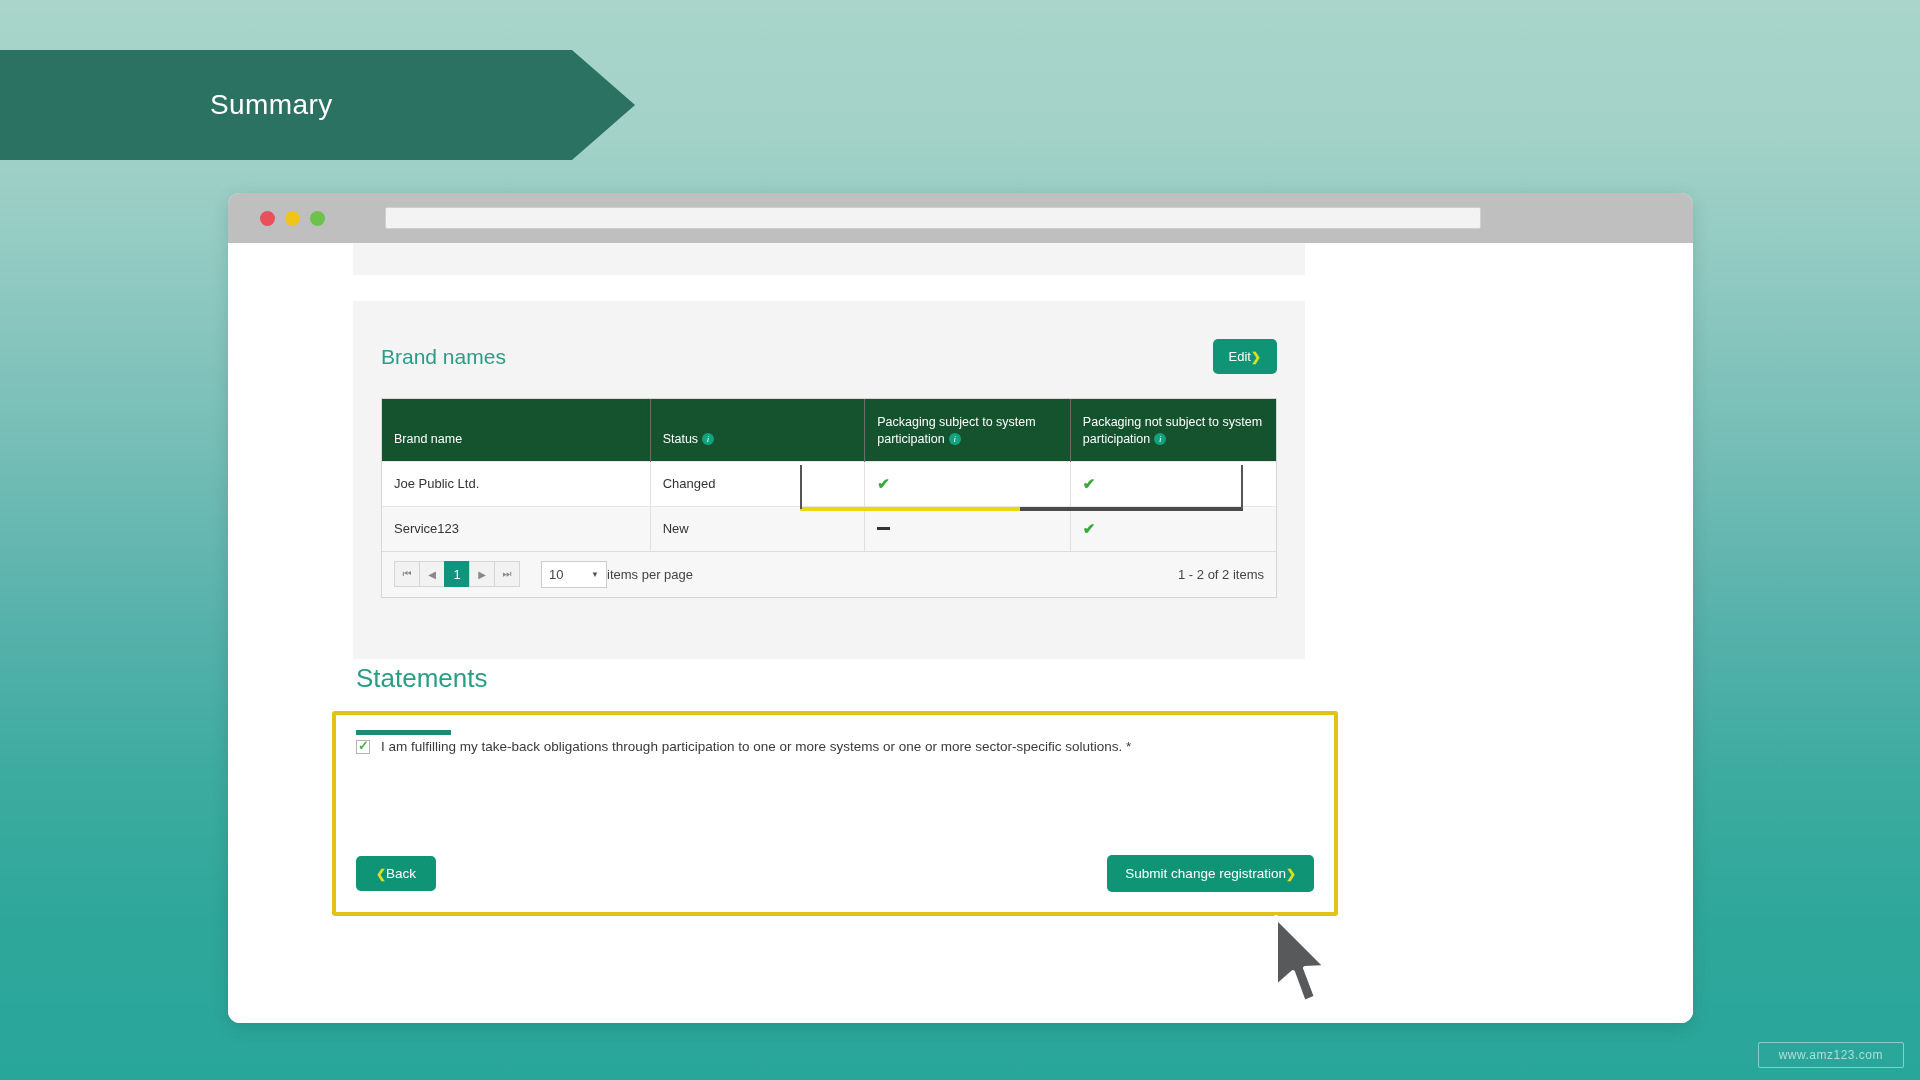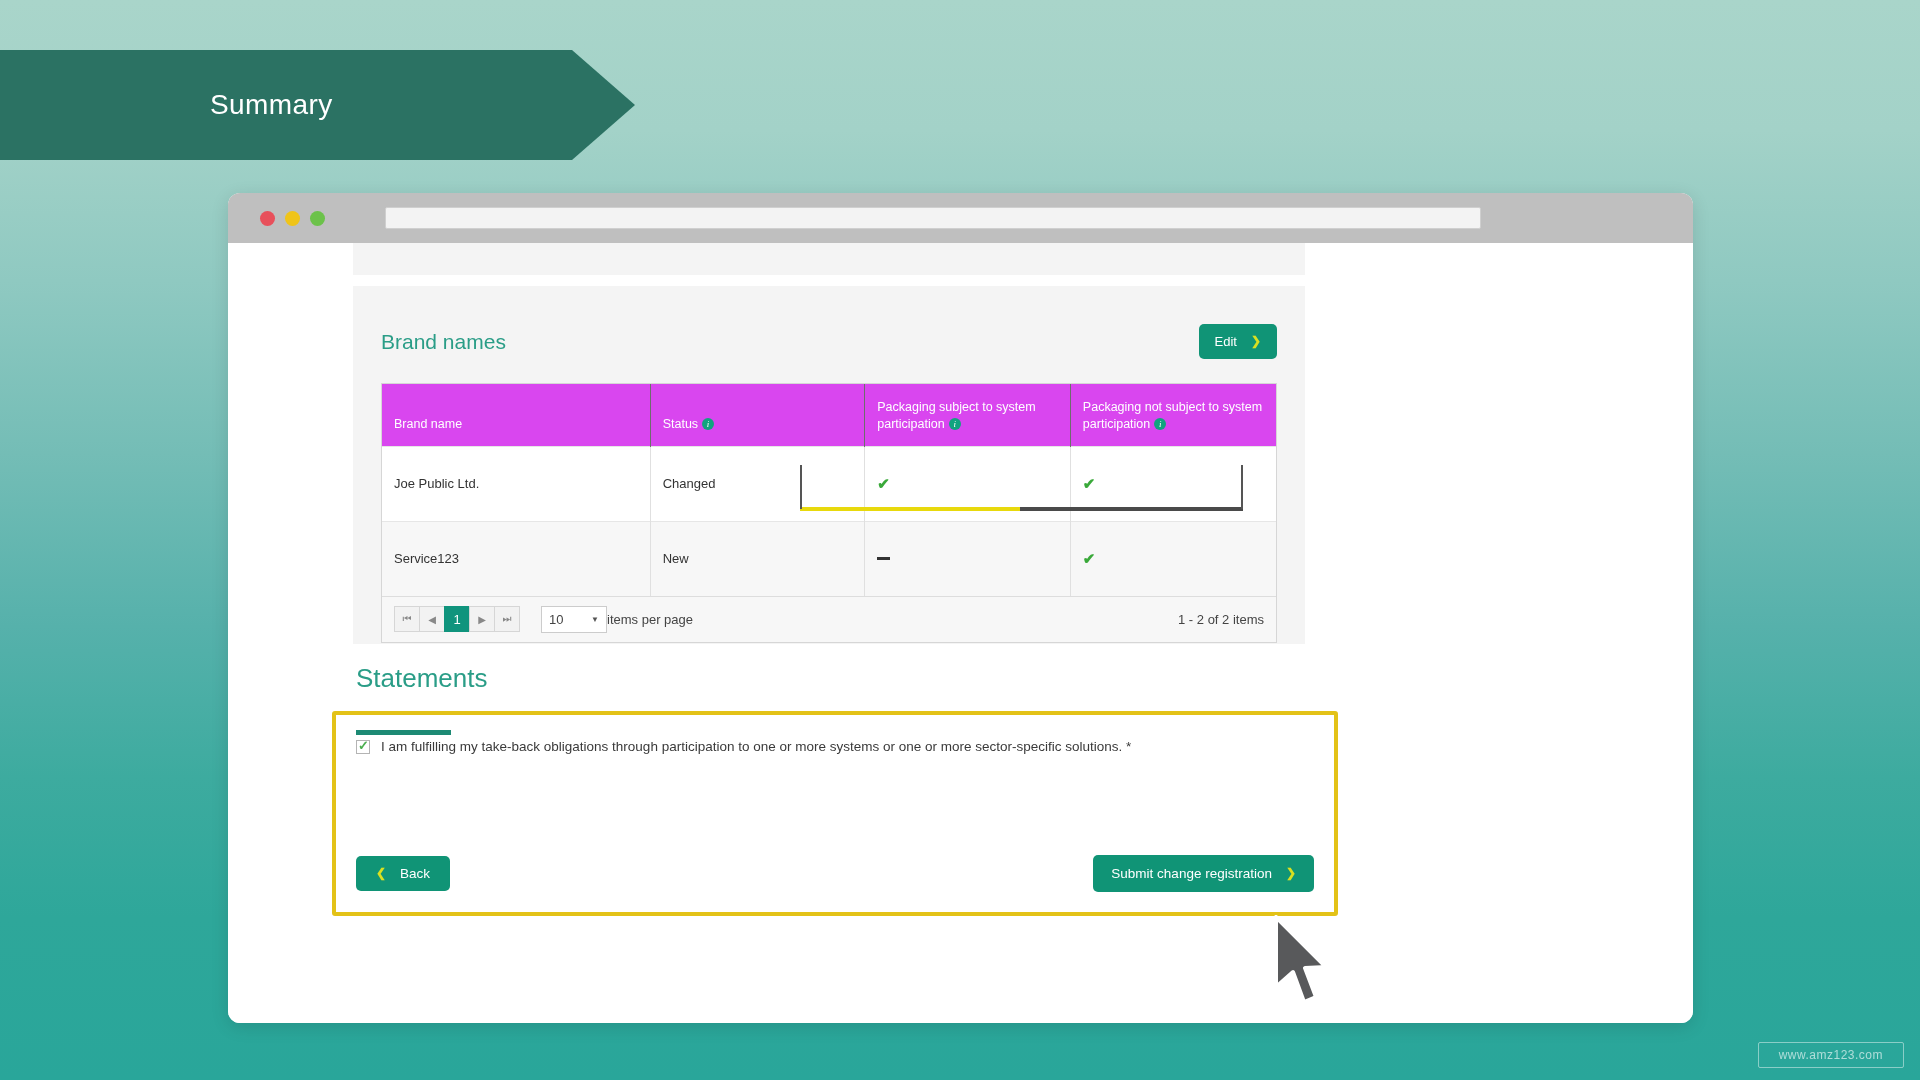--- a/index.html
+++ b/index.html
@@ -79,21 +79,21 @@
 
   
   .gray-panel-top {
     position: absolute;
     left: 125px; top: 0;
     width: 952px; height: 32px;
     background: #f4f4f4;
   }
   .gray-panel {
     position: absolute;
-    left: 125px; top: 43px;
+    left: 125px; top: 58px;
     width: 952px; height: 358px;
     background: #f4f4f4;
   }
 
   .panel-head {
     display: flex;
     align-items: center;
     justify-content: space-between;
     padding: 38px 28px 0 28px;
   }
@@ -103,36 +103,36 @@
     font-weight: 400;
   }
   .btn {
     background: #109476;
     color: #ffffff;
     border: none;
     border-radius: 5px;
     font-size: 13px;
     font-family: "Liberation Sans", sans-serif;
     display: inline-flex;
-    align-items: flex-start;
-    gap: 14px;
+    align-items: center;
+    gap: 0;
     cursor: pointer;
   }
   .btn .chev { color: #d9e021; font-size: 12px; font-weight: bold; }
   .btn-edit { padding: 10px 16px; }
 
   
   .table-wrap {
     margin: 24px 28px 0 28px;
     border: 1px solid #d6d6d6;
     background: #ffffff;
   }
   table { width: 100%; border-collapse: collapse; }
   thead th {
-    background: #d946ef;
+    background: #14532d;
     color: #ffffff;
     font-size: 12.5px;
     font-weight: 400;
     text-align: left;
     vertical-align: bottom;
     padding: 12px 12px 13px 12px;
     border-right: 1px solid #6d6d6d;
     line-height: 1.35;
     height: 62px;
   }
@@ -147,21 +147,21 @@
     line-height: 12px;
     text-align: center;
     font-style: italic;
     font-family: "Liberation Serif", serif;
     vertical-align: 1px;
     margin-left: 4px;
   }
   tbody td {
     font-size: 13px;
     color: #333333;
-    padding: 28px 12px;
+    padding: 13px 12px;
     border-right: 1px solid #e0e0e0;
     border-top: 1px solid #e6e6e6;
     height: 43px;
   }
   tbody td:last-child { border-right: none; }
   tbody tr:nth-child(1) td { background: #ffffff; }
   tbody tr:nth-child(2) td { background: #f7f7f7; }
   .tick { color: #3aa93a; font-size: 15px; font-weight: bold; }
   .dash {
     display: inline-block;

